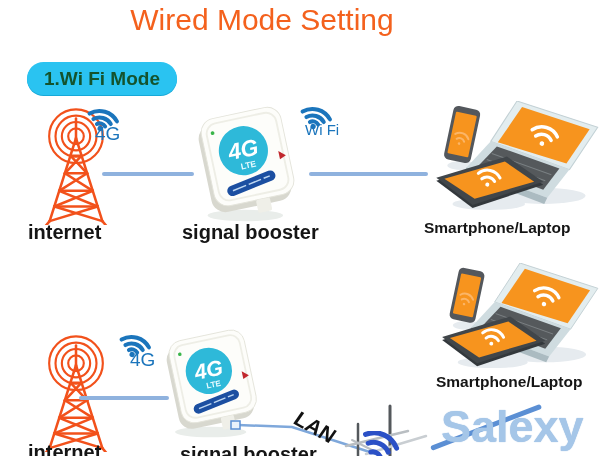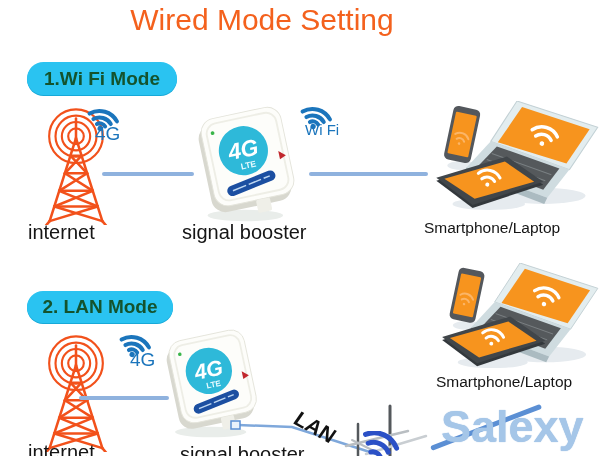--- a/index.html
+++ b/index.html
@@ -20,21 +20,21 @@
   .badge.s1{left:27px;top:62px;width:150px;height:33px;}
   .badge.s2{left:27px;top:291px;width:146px;height:32px;}
   .conn-line{height:4px;background:#8FB2DE;border-radius:2px;}
   .line-s1a{left:102px;top:172px;width:92px;}
   .line-s1b{left:309px;top:172px;width:119px;}
   .line-s2a{left:79px;top:396px;width:90px;}
   .sig-label{color:#1B75BC;font-weight:400;}
   .lbl-4g-s1{left:95px;top:123px;font-size:19px;}
   .lbl-wifi-s1{left:305px;top:121px;font-size:15px;}
   .lbl-4g-s2{left:130px;top:349px;font-size:19px;}
-  .cap{color:#151515;font-weight:normal;}
+  .cap{color:#151515;font-weight:bold;}
   .cap-internet-s1{left:28px;top:221px;font-size:20px;}
   .cap-booster-s1{left:182px;top:221px;font-size:20px;}
   .cap-devices-s1{left:424px;top:219px;font-size:15.5px;}
   .cap-internet-s2{left:28px;top:441px;font-size:20px;}
   .cap-booster-s2{left:180px;top:443px;font-size:20px;}
   .cap-devices-s2{left:436px;top:373px;font-size:15.5px;}
   .lan-label{
     left:303px;top:407px;font-size:21px;font-weight:800;color:#111;
     transform:rotate(29deg) skewX(-6deg);transform-origin:left top;
   }
@@ -169,23 +169,20 @@
           <path d="M-6.5,2.5 A8.5,8.5 0 0 1 6.5,2.5"></path>
         <circle cx="0" cy="7" r="2" fill="#ffffff" stroke="none"></circle>
       </g>
     </g>
   </svg>
 
   <div class="abs cap cap-internet-s1">internet</div>
   <div class="abs cap cap-booster-s1">signal booster</div>
   <div class="abs cap cap-devices-s1">Smartphone/Laptop</div>
 
-  <div class="abs badge s2">
-    <span>2. LAN Mode</span>
-  </div>
 
   <svg class="abs" style="left:436px;top:263px" width="166" height="109" viewBox="0 0 170 112">
     <ellipse cx="32" cy="64" rx="15" ry="4.5" fill="#E6EBEF"></ellipse>
     <ellipse cx="112" cy="94" rx="42" ry="8" fill="#E6EBEF"></ellipse>
     <ellipse cx="58" cy="102" rx="36" ry="6" fill="#E6EBEF"></ellipse>
     <g transform="translate(24,4) rotate(12)">
       <rect x="0" y="0" width="27" height="54" rx="5" fill="#53575C"></rect>
       <rect x="3" y="6" width="21" height="42" rx="1" fill="#F7941E"></rect>
       <g transform="translate(13.5,30) rotate(10)" fill="none" stroke="#FBB567" stroke-width="2" stroke-linecap="round">
         <path d="M-7,-1 A9,9 0 0 1 7,-1"></path>

